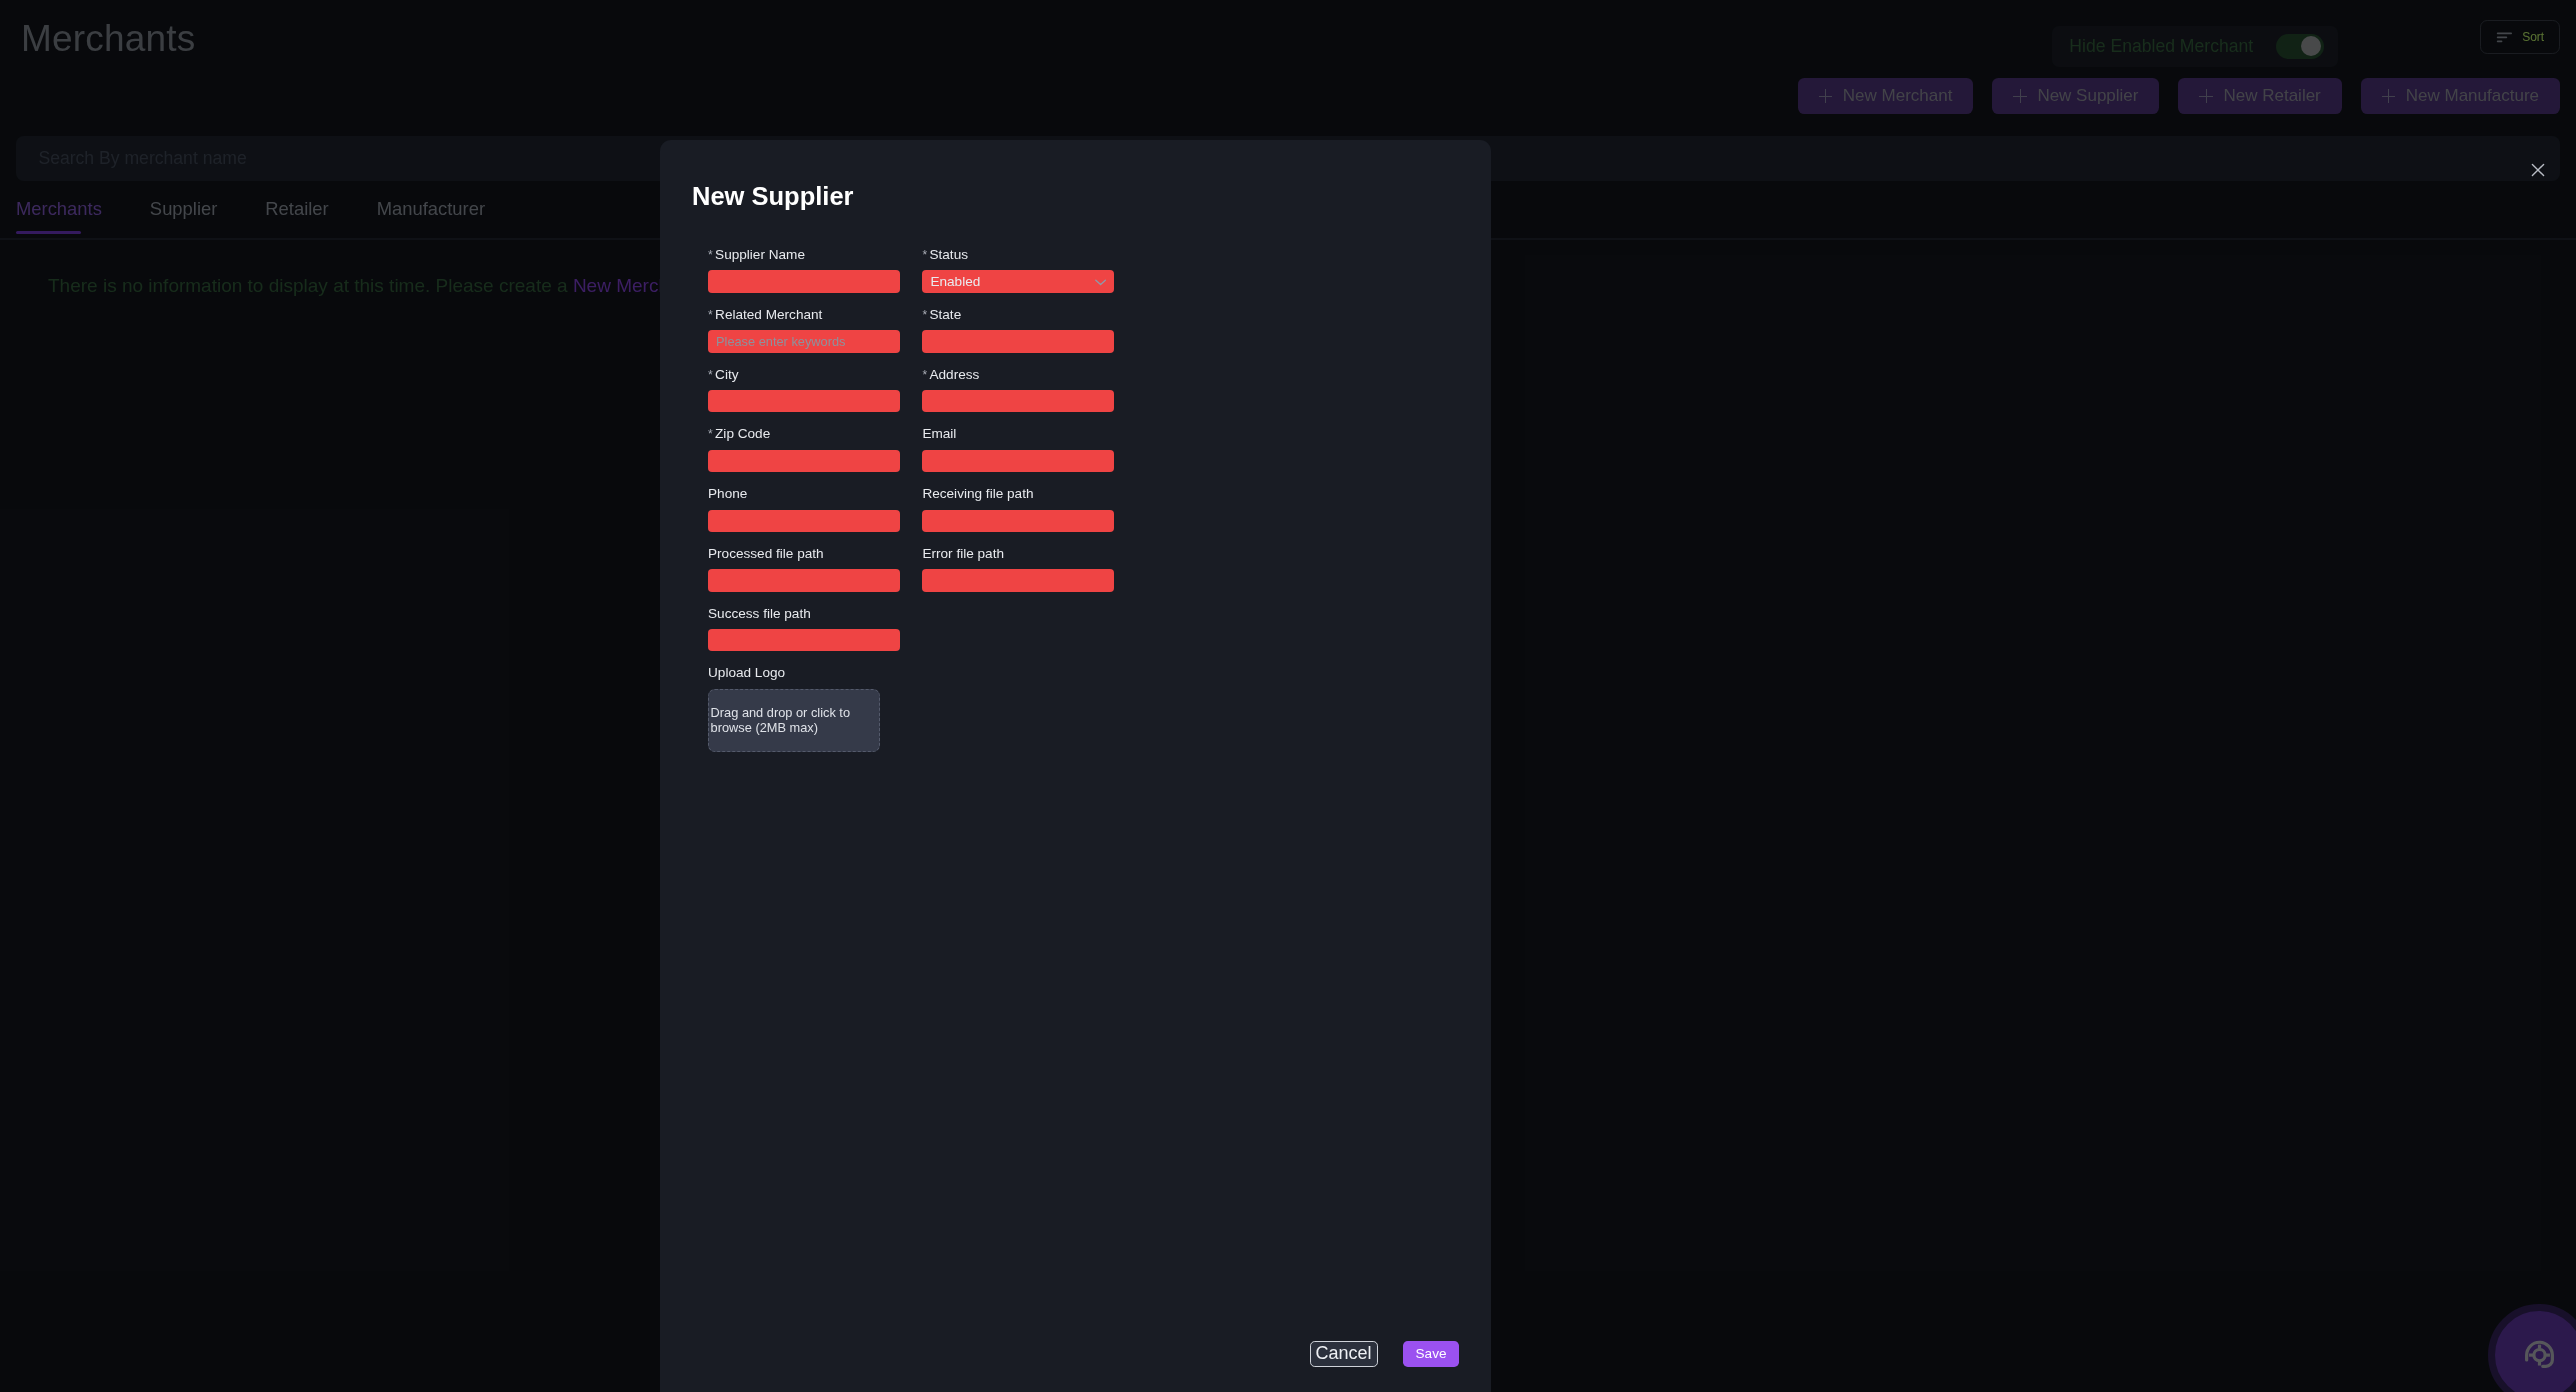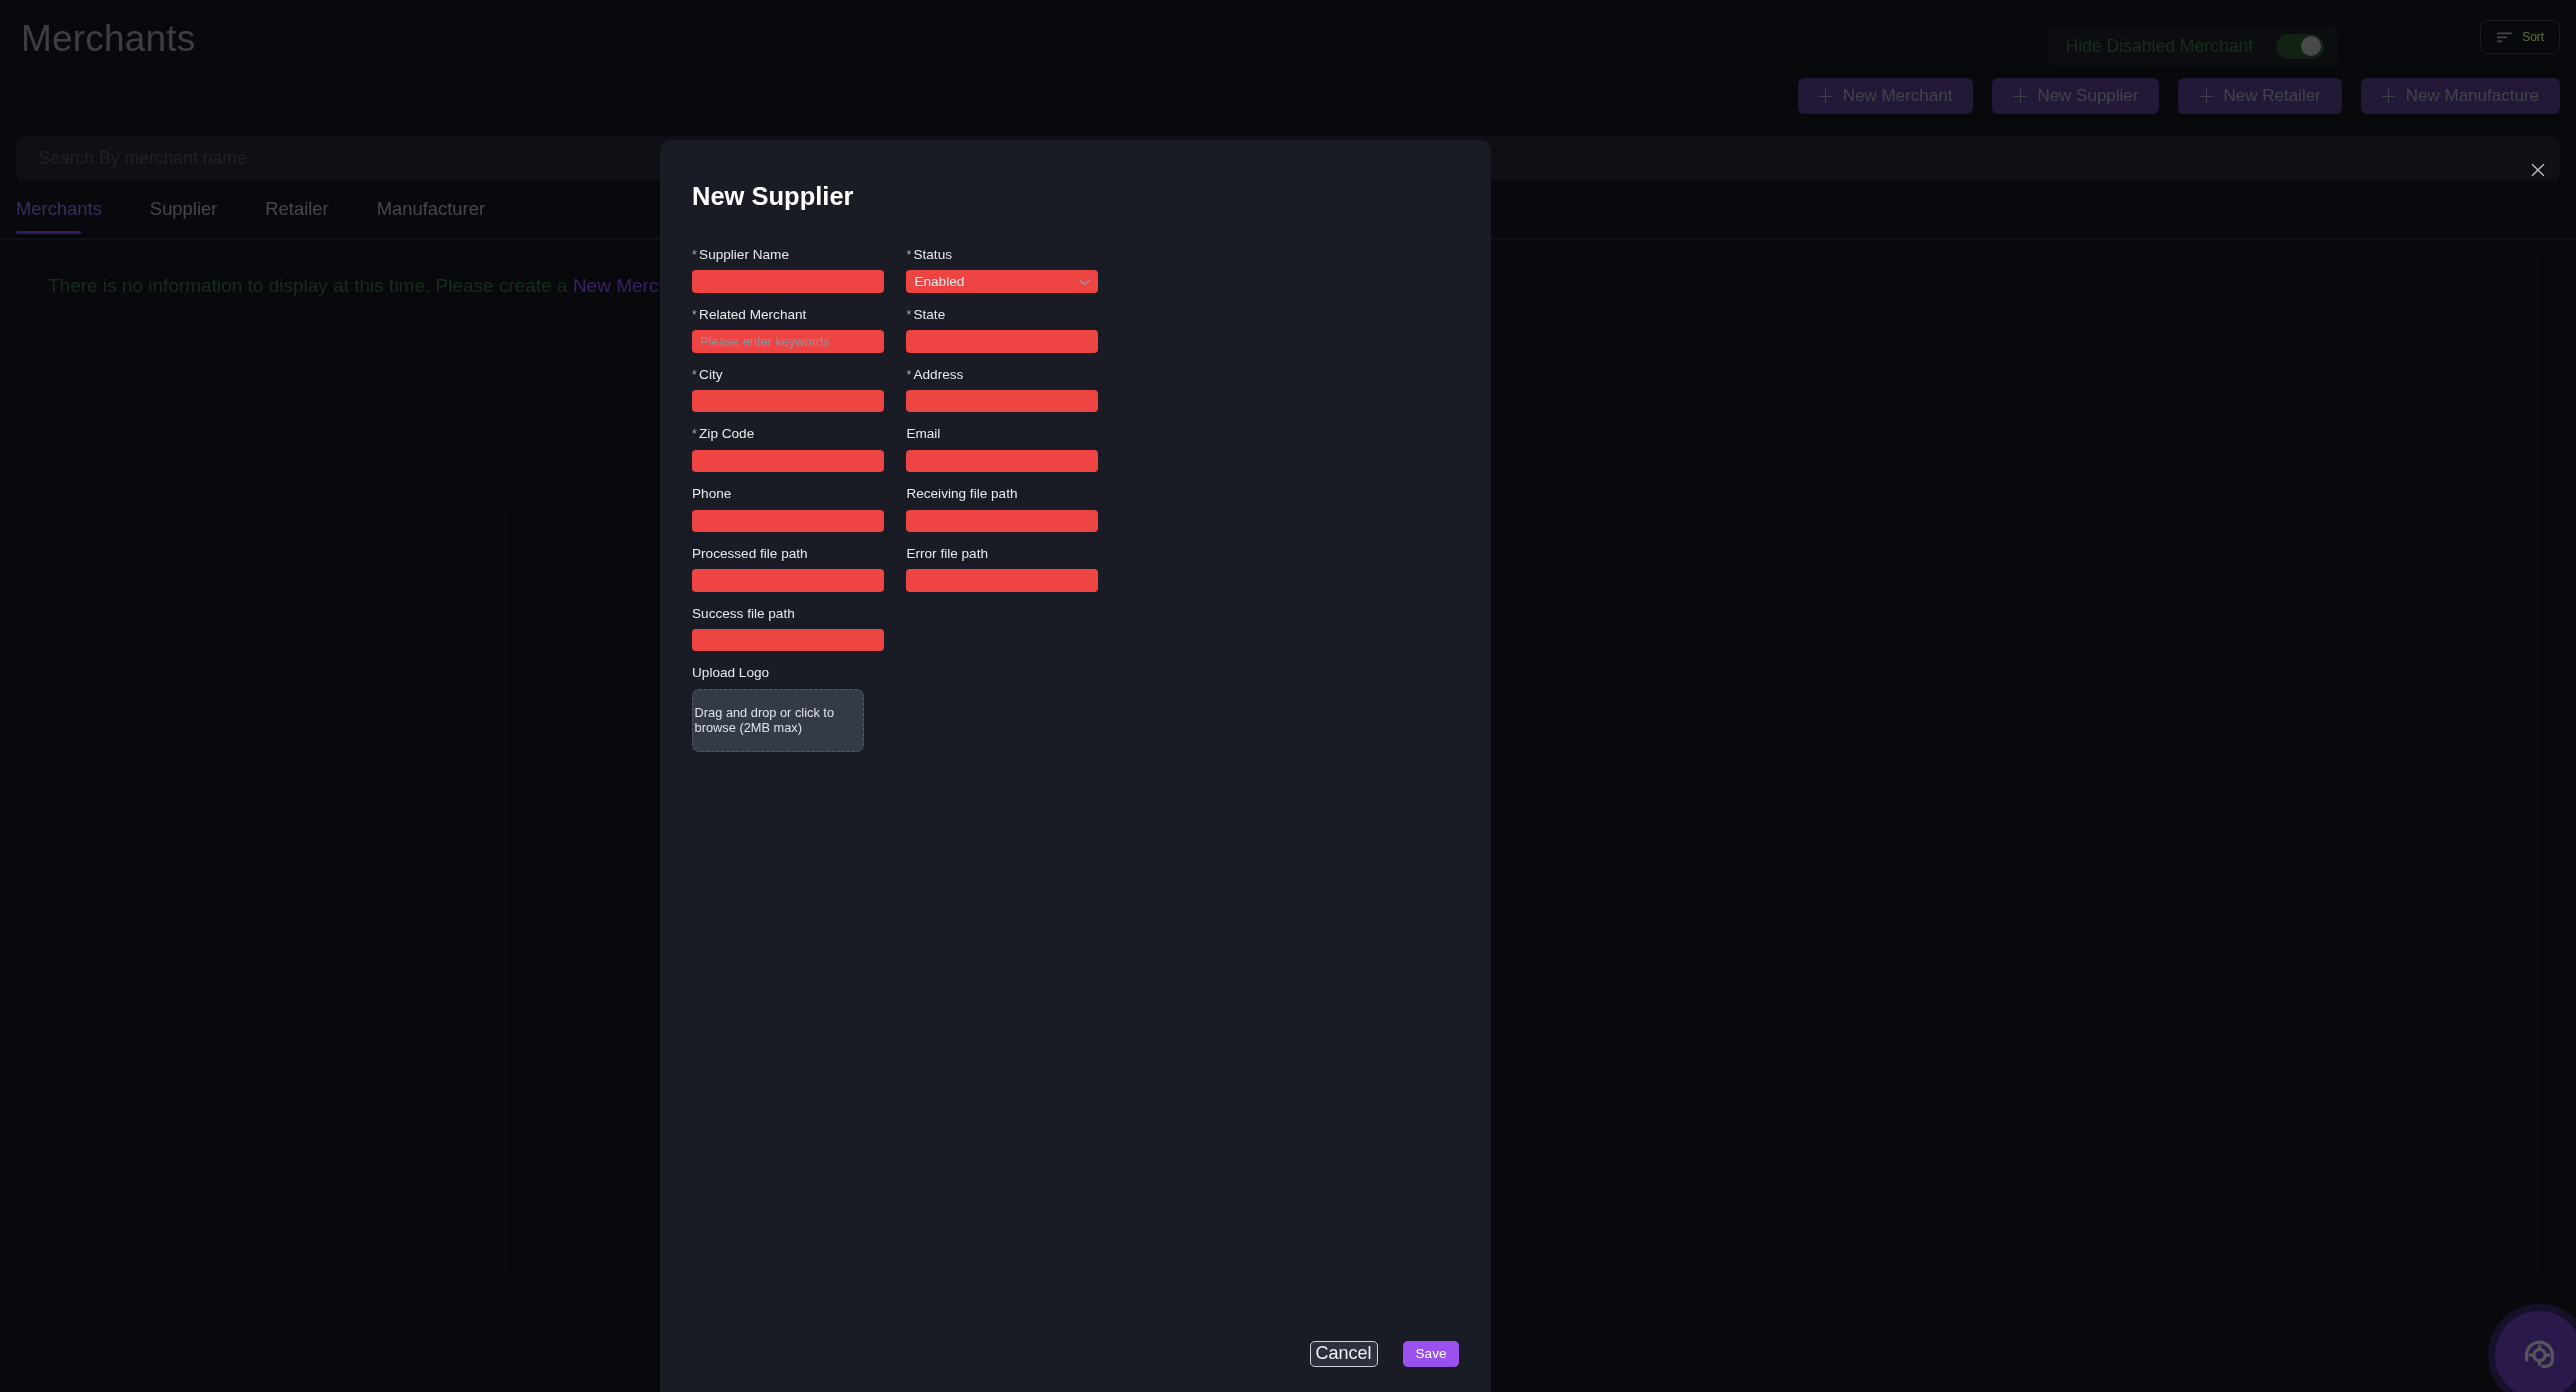--- a/index.html
+++ b/index.html
@@ -137,21 +137,21 @@
     display: flex; align-items: center; justify-content: center;
     background: none; border: none; cursor: pointer;
   }
 
   #modal-title {
     position: absolute; left: 32px; top: 42px;
     font-size: 25.5px; font-weight: 700; color: #ffffff;
   }
 
   #form {
-    position: absolute; left: 32px; top: 108px;
+    position: absolute; left: 48px; top: 108px;
     width: 767px;
     display: grid;
     grid-template-columns: 192px 192px;
     column-gap: 22.4px;
     row-gap: 0;
   }
   .field { margin-bottom: 15px; }
   .field.wide { grid-column: 1 / 2; }
   .field.full { grid-column: 1 / 3; }
   .flabel {
@@ -210,21 +210,21 @@
   }
 </style>
 </head>
 <body>
 
 <div id="page">
 
   <div id="page-title">Merchants</div>
 
   <div id="toggle-wrap">
-    <span id="toggle-label">Hide Disabled Merchant</span>
+    <span id="toggle-label">Hide Enabled Merchant</span>
     <span id="toggle-switch"></span>
   </div>
 
   <button id="sort-btn">
     <span>
       <svg class="sort-icon" width="17.6" height="12.8" viewBox="0 0 22 16">
         <rect x="1" y="2" width="19" height="2" rx="1" fill="#8f939b"></rect>
         <rect x="1" y="7" width="13" height="2" rx="1" fill="#8f939b"></rect>
         <rect x="1" y="12" width="7" height="2" rx="1" fill="#8f939b"></rect>
       </svg>

